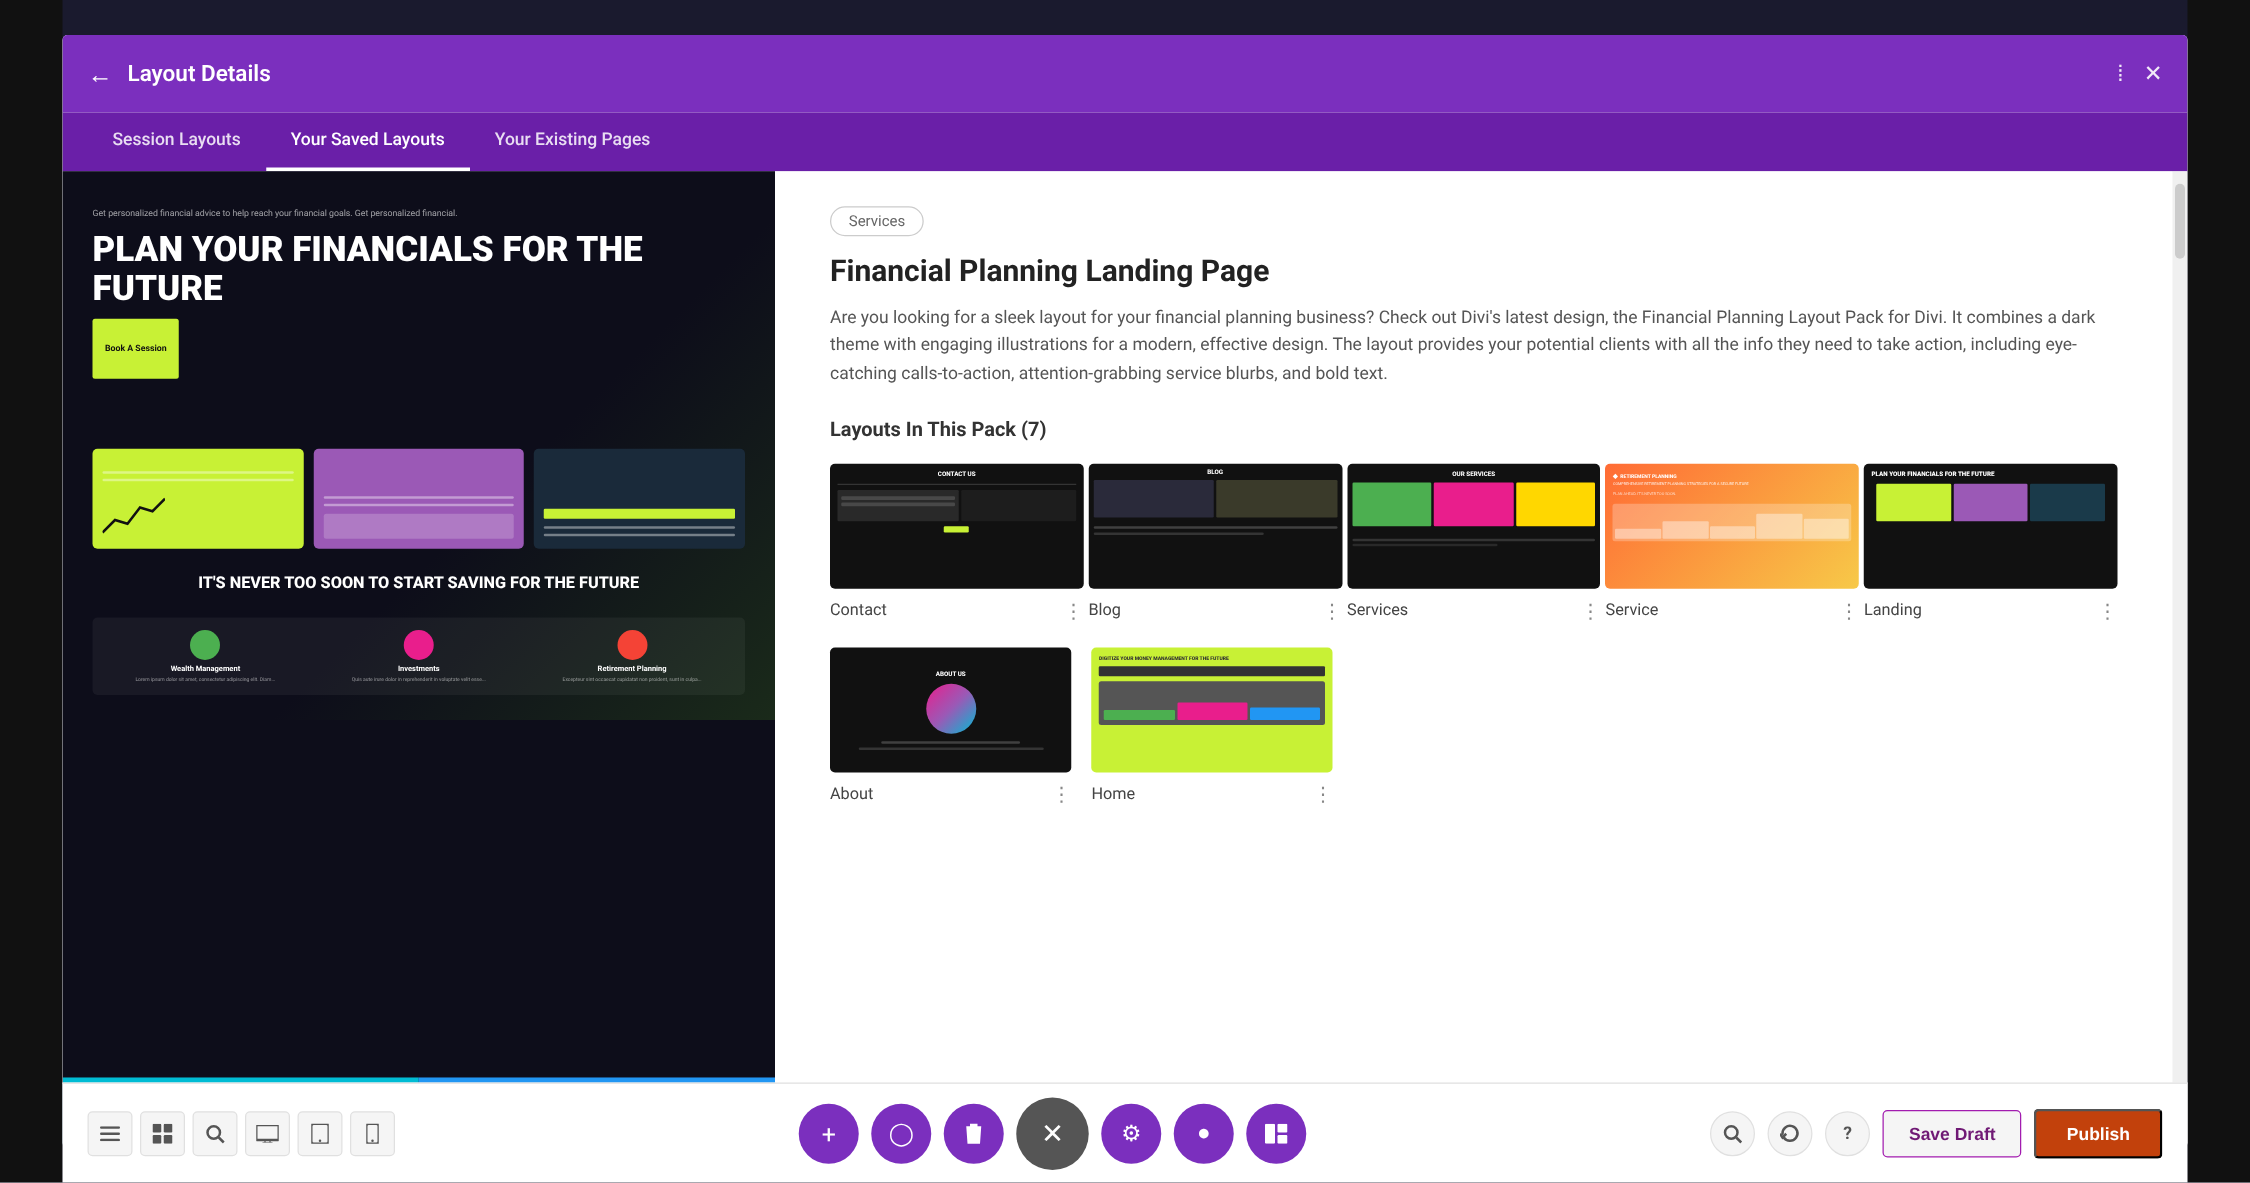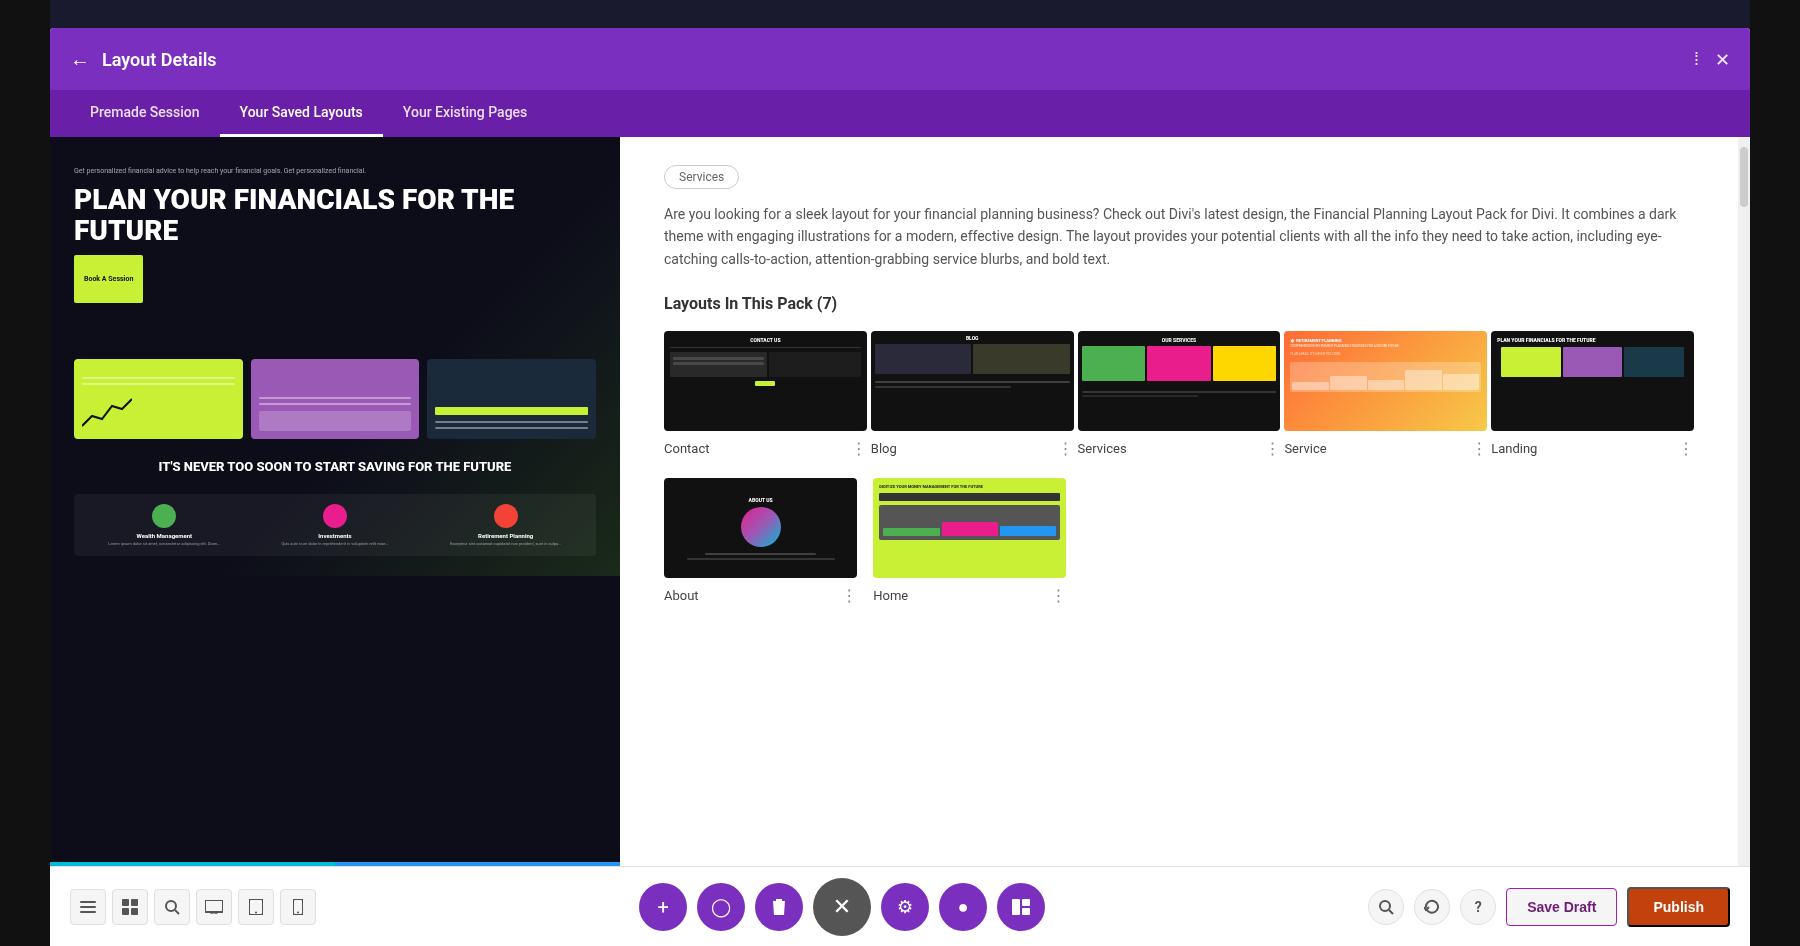--- a/index.html
+++ b/index.html
@@ -488,21 +488,21 @@
   <div class="modal-header">
     <span class="back-btn">←</span>
     <span class="modal-title">Layout Details</span>
     <div class="header-icons">
       <span class="header-icon">⁞</span>
       <span class="header-icon">✕</span>
     </div>
   </div>
 
   <div class="modal-tabs">
-    <div class="tab">Premade Session</div>
+    <div class="tab">Session Layouts</div>
     <div class="tab active">Your Saved Layouts</div>
     <div class="tab">Your Existing Pages</div>
   </div>
 
   <div class="modal-body">
 
     <div class="preview-panel">
       <div class="preview-image">
 
         <div class="lp-hero">
@@ -552,20 +552,21 @@
       <div class="preview-actions">
         <div class="preview-btn demo">View Live Demo</div>
         <div class="preview-btn use">Use This Layout</div>
       </div>
     </div>
 
     <div class="detail-panel">
       
       <div class="category-badge">Services</div>
       
+      <div class="layout-title">Financial Planning Landing Page</div>
       
       <div class="layout-desc">Are you looking for a sleek layout for your financial planning business? Check out Divi's latest design, the Financial Planning Layout Pack for Divi. It combines a dark theme with engaging illustrations for a modern, effective design. The layout provides your potential clients with all the info they need to take action, including eye-catching calls-to-action, attention-grabbing service blurbs, and bold text.</div>
       
       <div class="pack-title">Layouts In This Pack (7)</div>
       
       
       <div class="thumbs-grid">
 
         <div class="thumb-item">
           <div class="thumb-img thumb-contact">

